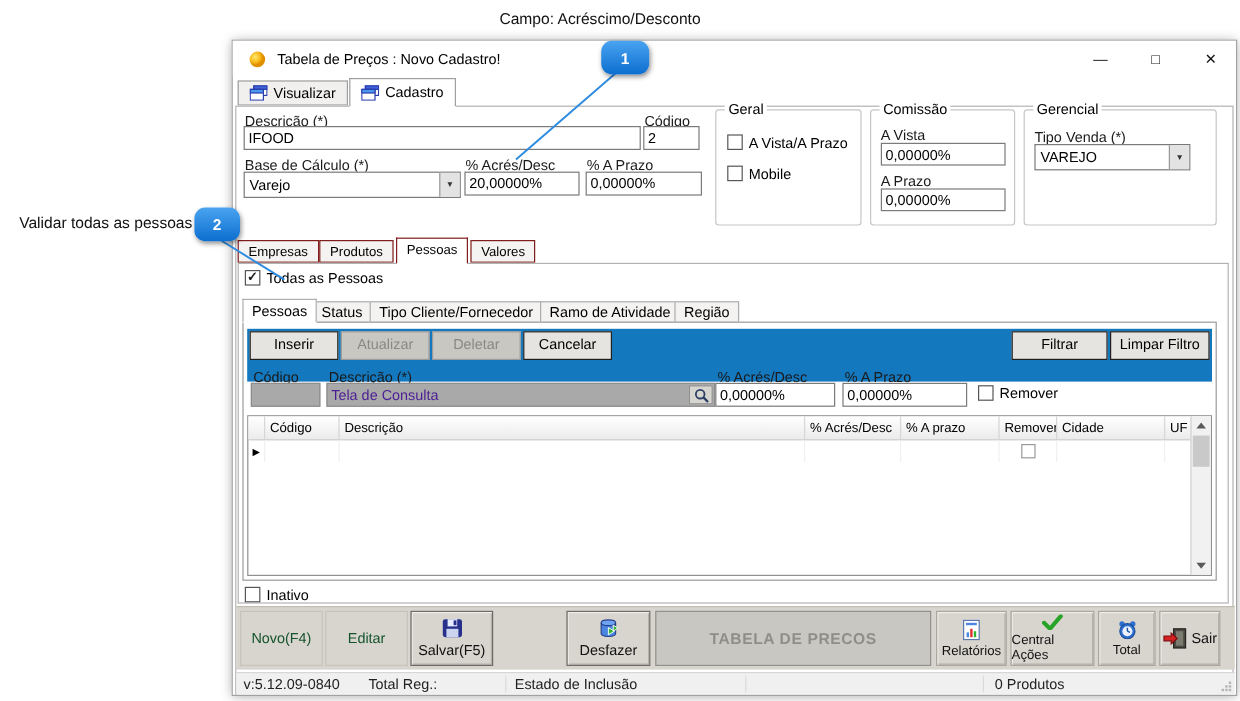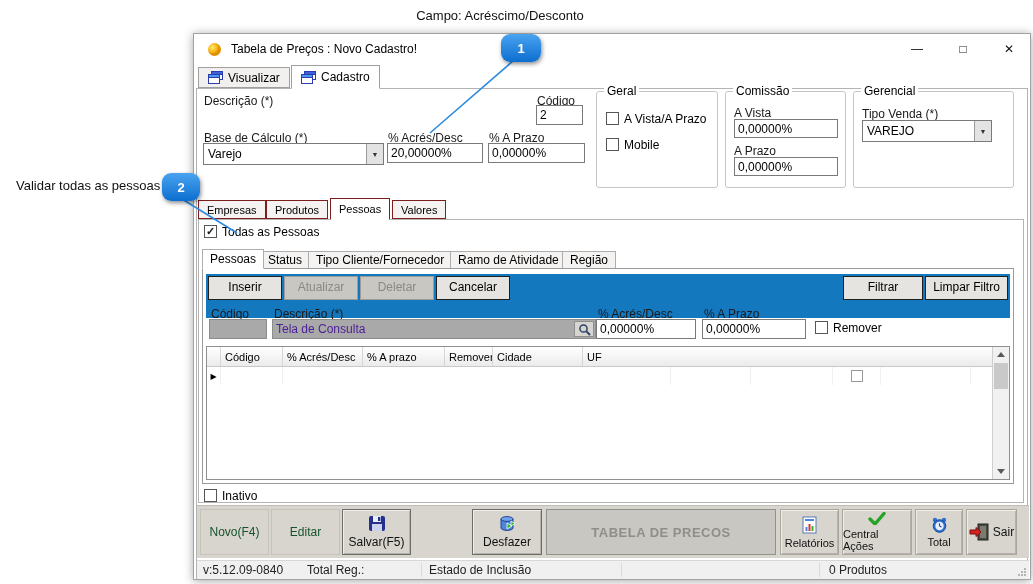--- a/index.html
+++ b/index.html
@@ -155,20 +155,21 @@
       <rect x="3.5" y="0.5" width="11" height="3" fill="#3f62d6" stroke="#2a3cae"></rect>
       <rect x="0.5" y="3.5" width="11" height="9" fill="#fff" stroke="#2a3cae"></rect>
       <rect x="0.5" y="3.5" width="11" height="3" fill="#4a9af0" stroke="#2a3cae"></rect>
     </svg>
     <span>Cadastro</span>
   </div>
 
   <div class="pagebox" style="left:2px;top:54px;width:832px;height:491px"></div>
 
   <div class="lbl" style="left:10px;top:60px">Descrição (*)</div>
+  <input class="txt" style="left: 9px; top: 71px; width: 331px;" value="IFOOD">
   <div class="lbl" style="left:343px;top:60px">Código</div>
   <input class="txt" style="left: 342px; top: 71px; width: 47px;" value="2">
 
   <div class="lbl" style="left:10px;top:97px">Base de Cálculo (*)</div>
   <div class="combo" style="left:9px;top:109px;width:181px">
     <span class="ctext">Varejo</span>
     <span class="cbtn">▼</span>
   </div>
   <div class="lbl" style="left:194px;top:97px">% Acrés/Desc</div>
   <input class="txt" style="left: 193px; top: 109px; width: 96px;" value="20,00000%">
@@ -250,20 +251,21 @@
     <input class="txt" style="left: 499px; top: 50px; width: 104px;" value="0,00000%">
     <label class="chk" style="left:612px;top:52px">
       <span class="box"></span>
       <span>Remover</span>
     </label>
 
     <div class="grid">
       <div class="ghead">
         <div class="gh" style="width:14px"></div>
         <div class="gh" style="width:62px">Código</div>
+        <div class="gh" style="width:388px">Descrição</div>
         <div class="gh" style="width:80px">% Acrés/Desc</div>
         <div class="gh" style="width:82px">% A prazo</div>
         <div class="gh" style="width:48px">Remover</div>
         <div class="gh" style="width:90px">Cidade</div>
         <div class="gh" style="width:25px;border-right:none">UF</div>
       </div>
       <div class="grow">
         <div class="gc" style="width:14px;justify-content:center;font-size:8px">▶</div>
         <div class="gc" style="width:62px"></div>
         <div class="gc" style="width:388px"></div>

